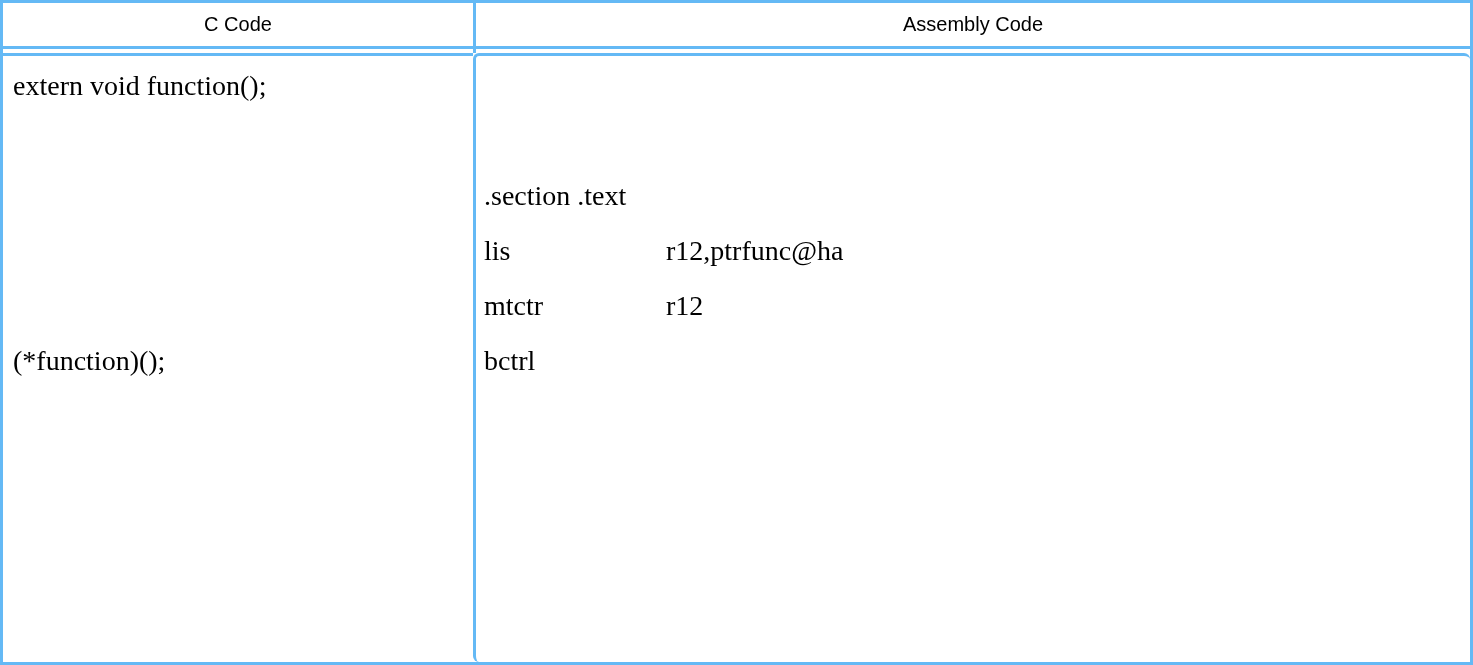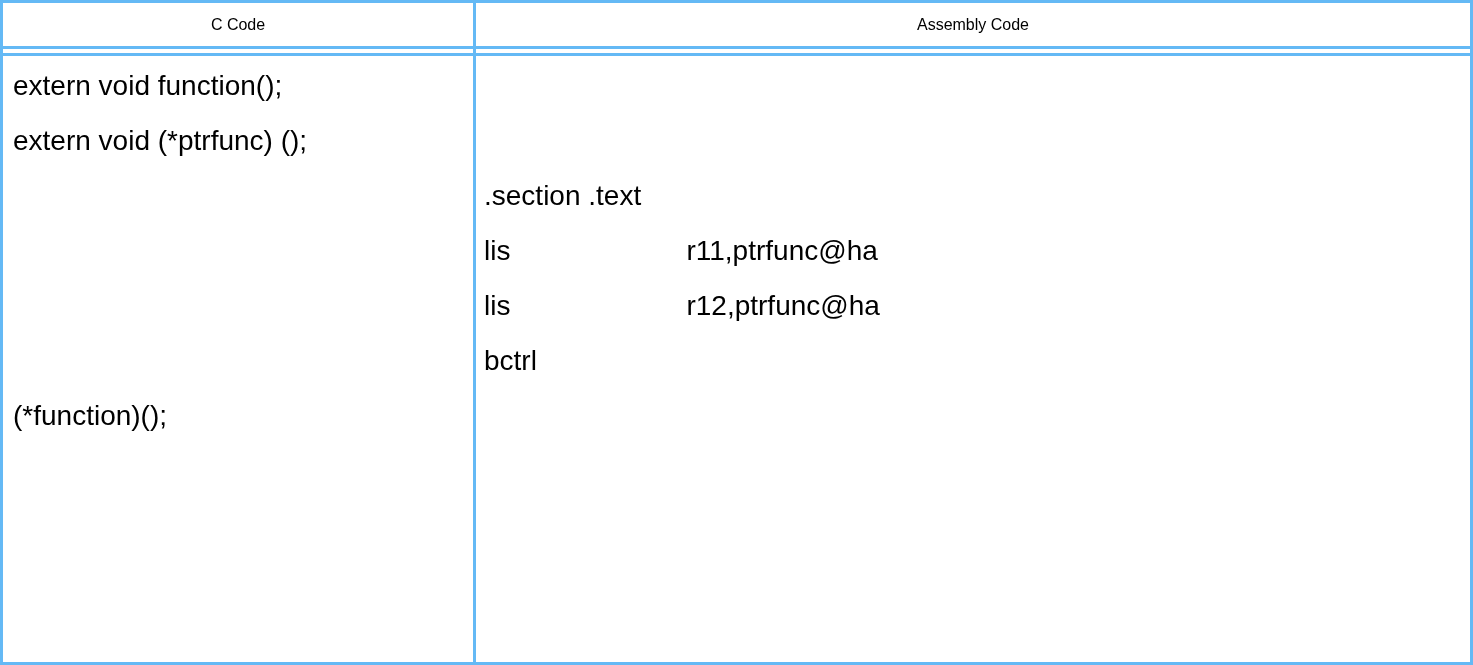--- a/index.html
+++ b/index.html
@@ -25,33 +25,33 @@
     grid-template-rows: 46px 4px 1fr;
   }
   .cell { box-sizing: border-box; overflow: hidden; }
   .col-right { border-left: 3px solid var(--border-color); }
   .header-cell {
     display: flex;
     align-items: center;
     justify-content: center;
     border-bottom: 3px solid var(--border-color);
     font-family: "Liberation Sans", sans-serif;
-    font-size: 16px;
+    font-size: 20px;
     color: var(--text-color);
   }
   .body-cell {
     border-top: 3px solid var(--border-color);
     padding-top: 2px;
   }
   .c-body { padding-left: 10px; }
-  .asm-body { padding-left: 8px; }
+  .asm-body { padding-left: 8px; border-radius: 6px; }
   .code-line {
     height: 55px;
     line-height: 55px;
-    font-family: Liberation Sans, sans-serif;
+    font-family: Liberation Serif, serif;
     font-size: 28px;
     color: var(--text-color);
     white-space: pre;
   }
   .mnemonic {
     display: inline-block;
     min-width: 13ch;
   }
 </style>
 </head>
@@ -61,31 +61,30 @@
   <div class="cell header-cell">
     <span>C Code</span>
   </div>
   <div class="cell header-cell col-right">
     <span>Assembly Code</span>
   </div>
   <div class="cell"></div>
   <div class="cell col-right"></div>
   <div class="cell body-cell c-body">
       <div class="code-line">extern void function();</div>
-      <div class="code-line">extern void (*ptrfunc) ();</div>
       <div class="code-line"></div>
       <div class="code-line"></div>
       <div class="code-line"></div>
       <div class="code-line"></div>
       <div class="code-line">(*function)();</div>
       <div class="code-line"></div>
       <div class="code-line"></div>
       <div class="code-line"></div>
     </div>
   <div class="cell body-cell col-right asm-body">
       <div class="code-line"><span class="mnemonic"></span><span></span></div>
       <div class="code-line"><span class="mnemonic"></span><span></span></div>
       <div class="code-line"><span class="mnemonic">.section .text</span><span></span></div>
-      <div class="code-line"><span class="mnemonic">lis</span><span>r11,ptrfunc@ha</span></div>
       <div class="code-line"><span class="mnemonic">lis</span><span>r12,ptrfunc@ha</span></div>
+      <div class="code-line"><span class="mnemonic">mtctr</span><span>r12</span></div>
       <div class="code-line"><span class="mnemonic">bctrl</span><span></span></div>
     </div>
 </div>
 
 </body></html>

